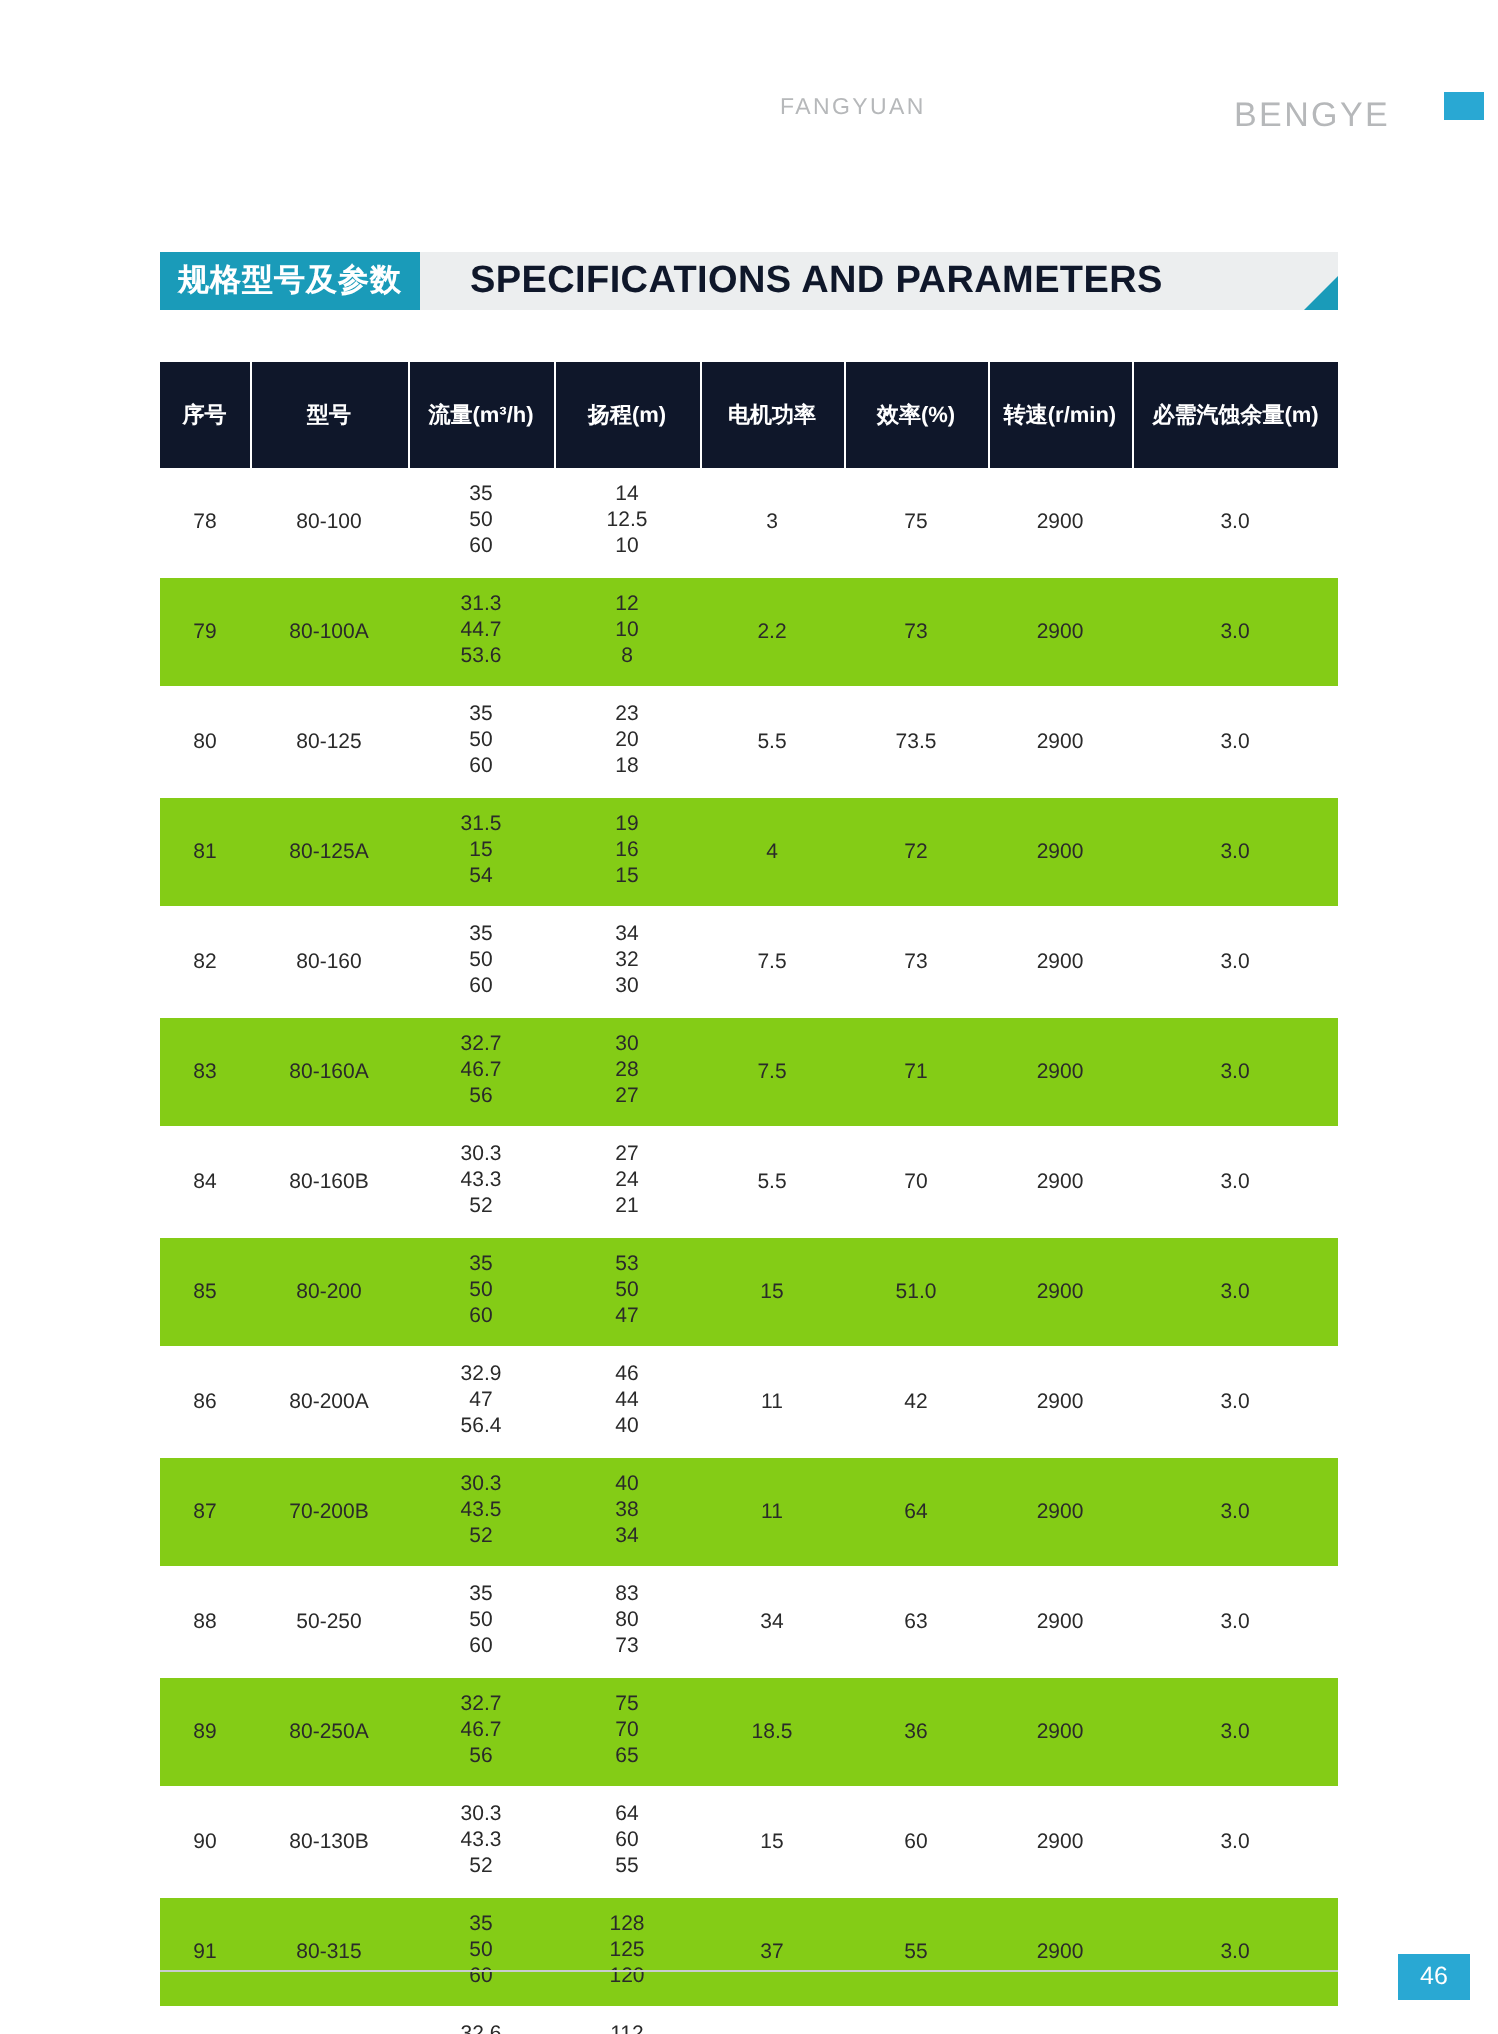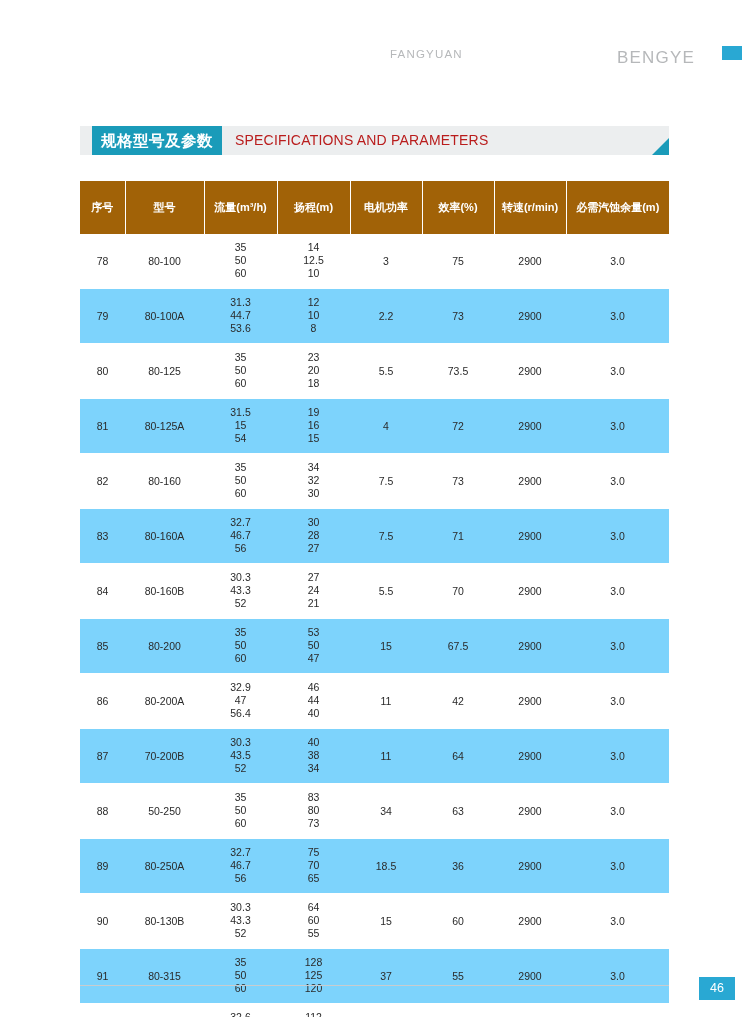--- a/index.html
+++ b/index.html
@@ -69,31 +69,30 @@
     top: 0px;
     height: 29px;
     background: #1a9bb9;
     color: #ffffff;
     font-size: 15.5px;
     font-weight: bold;
     line-height: 29px;
     padding: 0 9px 0 9px;
     letter-spacing: 0.5px;
     box-sizing: border-box;
-    margin-left: 12px;
   }
   .title-en {
     position: absolute;
     left: 155px;
     top: 0px;
     height: 29px;
     line-height: 29px;
-    color: #b91c1c;
-    font-size: 14px;
-    font-weight: normal;
+    color: #0f172a;
+    font-size: 19px;
+    font-weight: bold;
     letter-spacing: 0.2px;
   }
   .title-corner {
     position: absolute;
     right: 0;
     bottom: 0;
     width: 0;
     height: 0;
     border-left: 17px solid transparent;
     border-bottom: 17px solid #1a9bb9;
@@ -102,21 +101,21 @@
   
   .spec-table {
     position: absolute;
     left: 80px;
     top: 181px;
     width: 589px;
     border-collapse: collapse;
     table-layout: fixed;
   }
   .spec-table th {
-    background: #a16207;
+    background: #0f172a;
     color: #ffffff;
     font-size: 11px;
     font-weight: bold;
     height: 53px;
     border-right: 1px solid #ffffff;
     text-align: center;
     vertical-align: middle;
     padding: 0;
   }
   .spec-table th:last-child {
@@ -124,21 +123,21 @@
   }
   .spec-table td {
     font-size: 10.5px;
     color: #2a2a2a;
     text-align: center;
     vertical-align: middle;
     padding: 7px 0 8px 0;
     border-bottom: 1px solid #ffffff;
   }
   .spec-table tr.alt td {
-    background: #7dd3fc;
+    background: #84cc16;
   }
   .spec-table tr.plain td {
     background: #ffffff;
   }
   .multiline {
     line-height: 13px;
     white-space: pre-line;
   }
 
   
@@ -316,21 +315,21 @@
         <tr class="alt">
           <td>85</td>
           <td>80-200</td>
           <td class="multiline">35
 50
 60</td>
           <td class="multiline">53
 50
 47</td>
           <td>15</td>
-          <td>67.5</td>
+          <td>51.0</td>
           <td>2900</td>
           <td>3.0</td>
         </tr>
         <tr class="plain">
           <td>86</td>
           <td>80-200A</td>
           <td class="multiline">32.9
 47
 56.4</td>
           <td class="multiline">46

